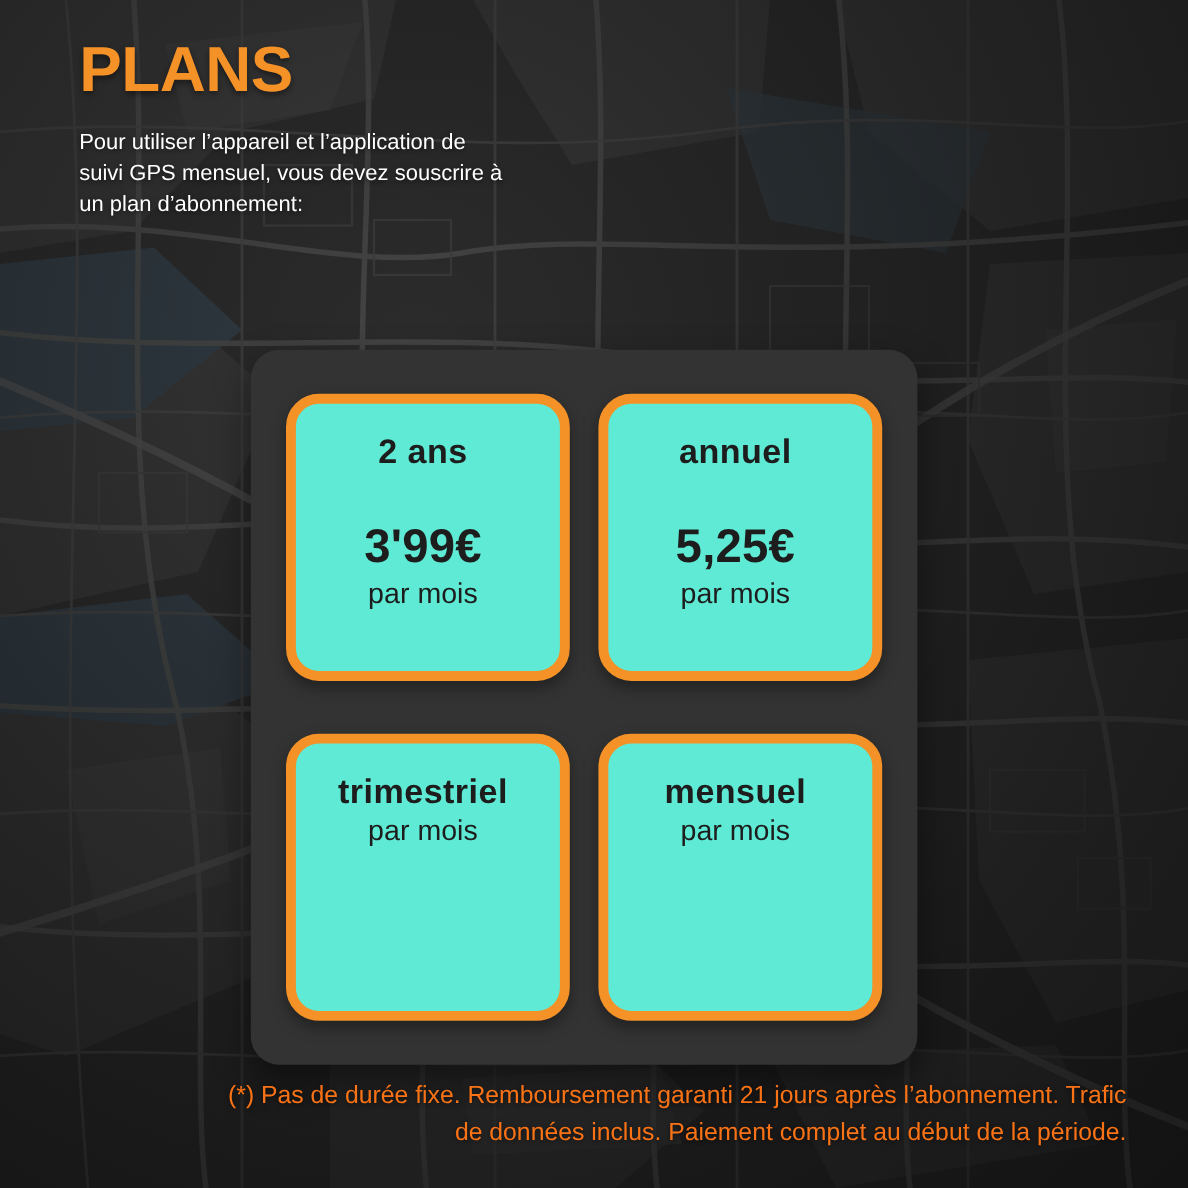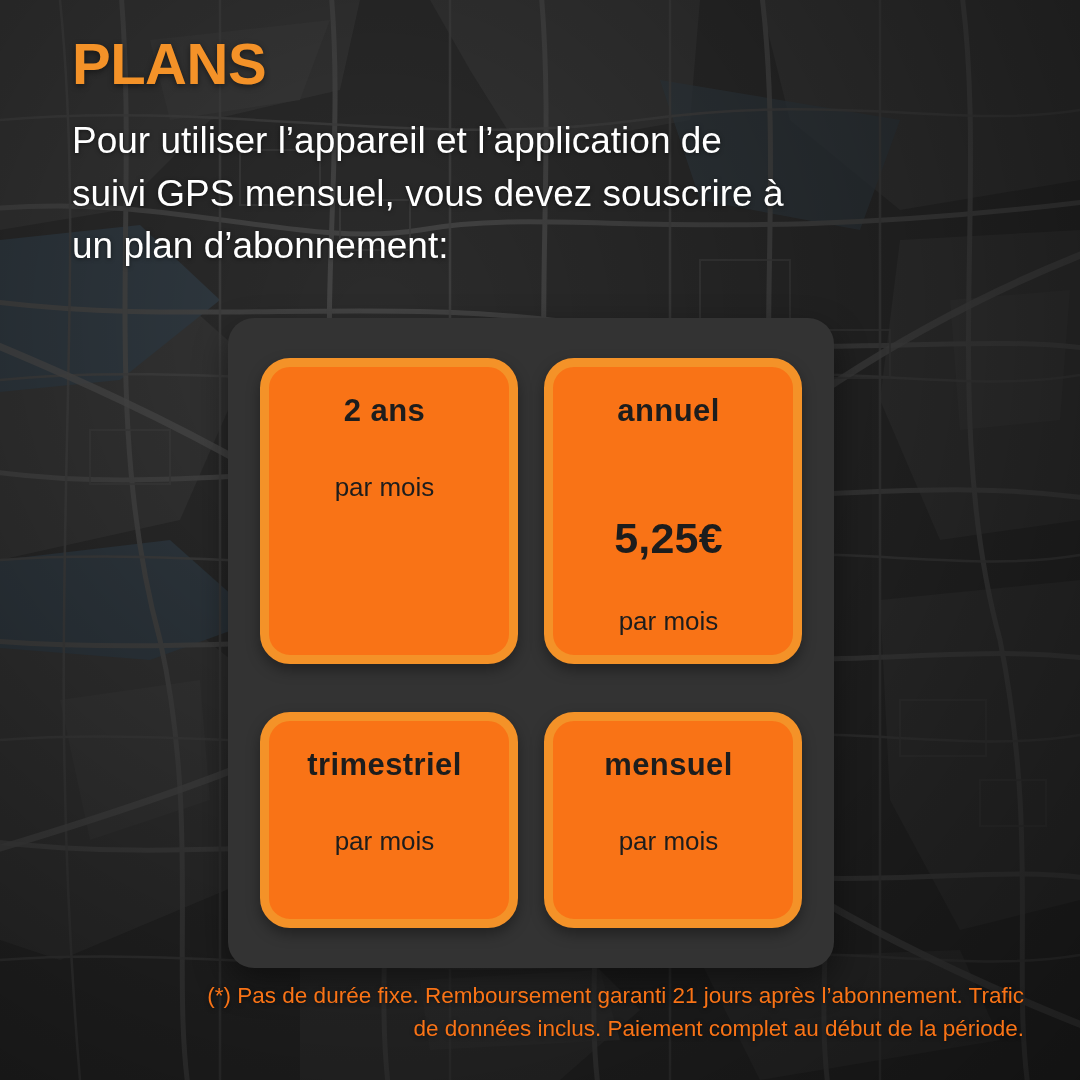--- a/index.html
+++ b/index.html
@@ -58,21 +58,21 @@
     margin: 0;
     text-shadow: 0 2px 6px rgba(0,0,0,0.45);
   }
   .title .line {
     display: block;
     white-space: nowrap;
   }
   .subtitle {
     margin: 22px 0 0 0;
     color: #ffffff;
-    font-size: 37px;
+    font-size: 20px;
     line-height: 1.42;
     font-weight: normal;
     max-width: 620px;
     text-shadow: 0 1px 4px rgba(0,0,0,0.5);
   }
   .subtitle .line {
     display: block;
     white-space: nowrap;
   }
 
@@ -92,31 +92,30 @@
   .grid {
     width: 100%;
     height: 100%;
     display: grid;
     grid-template-columns: 1fr 1fr;
     grid-template-rows: 1fr 1fr;
     column-gap: 26px;
     row-gap: 48px;
   }
   .card {
-    background: #f97316;
+    background: #5eead4;
     border: 9px solid #F49228;
     border-radius: 30px;
     box-sizing: border-box;
     display: flex;
     flex-direction: column;
     align-items: center;
     justify-content: flex-start;
     padding: 26px 10px 18px 1px;
     box-shadow: 0 6px 14px rgba(0,0,0,0.35);
-    gap: 41px;
   }
   .card-name {
     color: #1d1d1d;
     font-size: 31px;
     font-weight: bold;
     letter-spacing: 0.4px;
     text-align: center;
   }
   .card-price {
     color: #1d1d1d;
@@ -238,20 +237,21 @@
       <span class="line">suivi GPS mensuel, vous devez souscrire à</span>
       <span class="line">un plan d’abonnement:</span>
     </p>
   </div>
 
   <div class="panel">
     <div class="grid">
 
       <div class="card">
         <div class="card-name">2 ans</div>
+        <div class="card-price">3'99€</div>
         <div class="card-period">par mois</div>
       </div>
 
       <div class="card">
         <div class="card-name">annuel</div>
         <div class="card-price">5,25€</div>
         <div class="card-period">par mois</div>
       </div>
 
       <div class="card">

